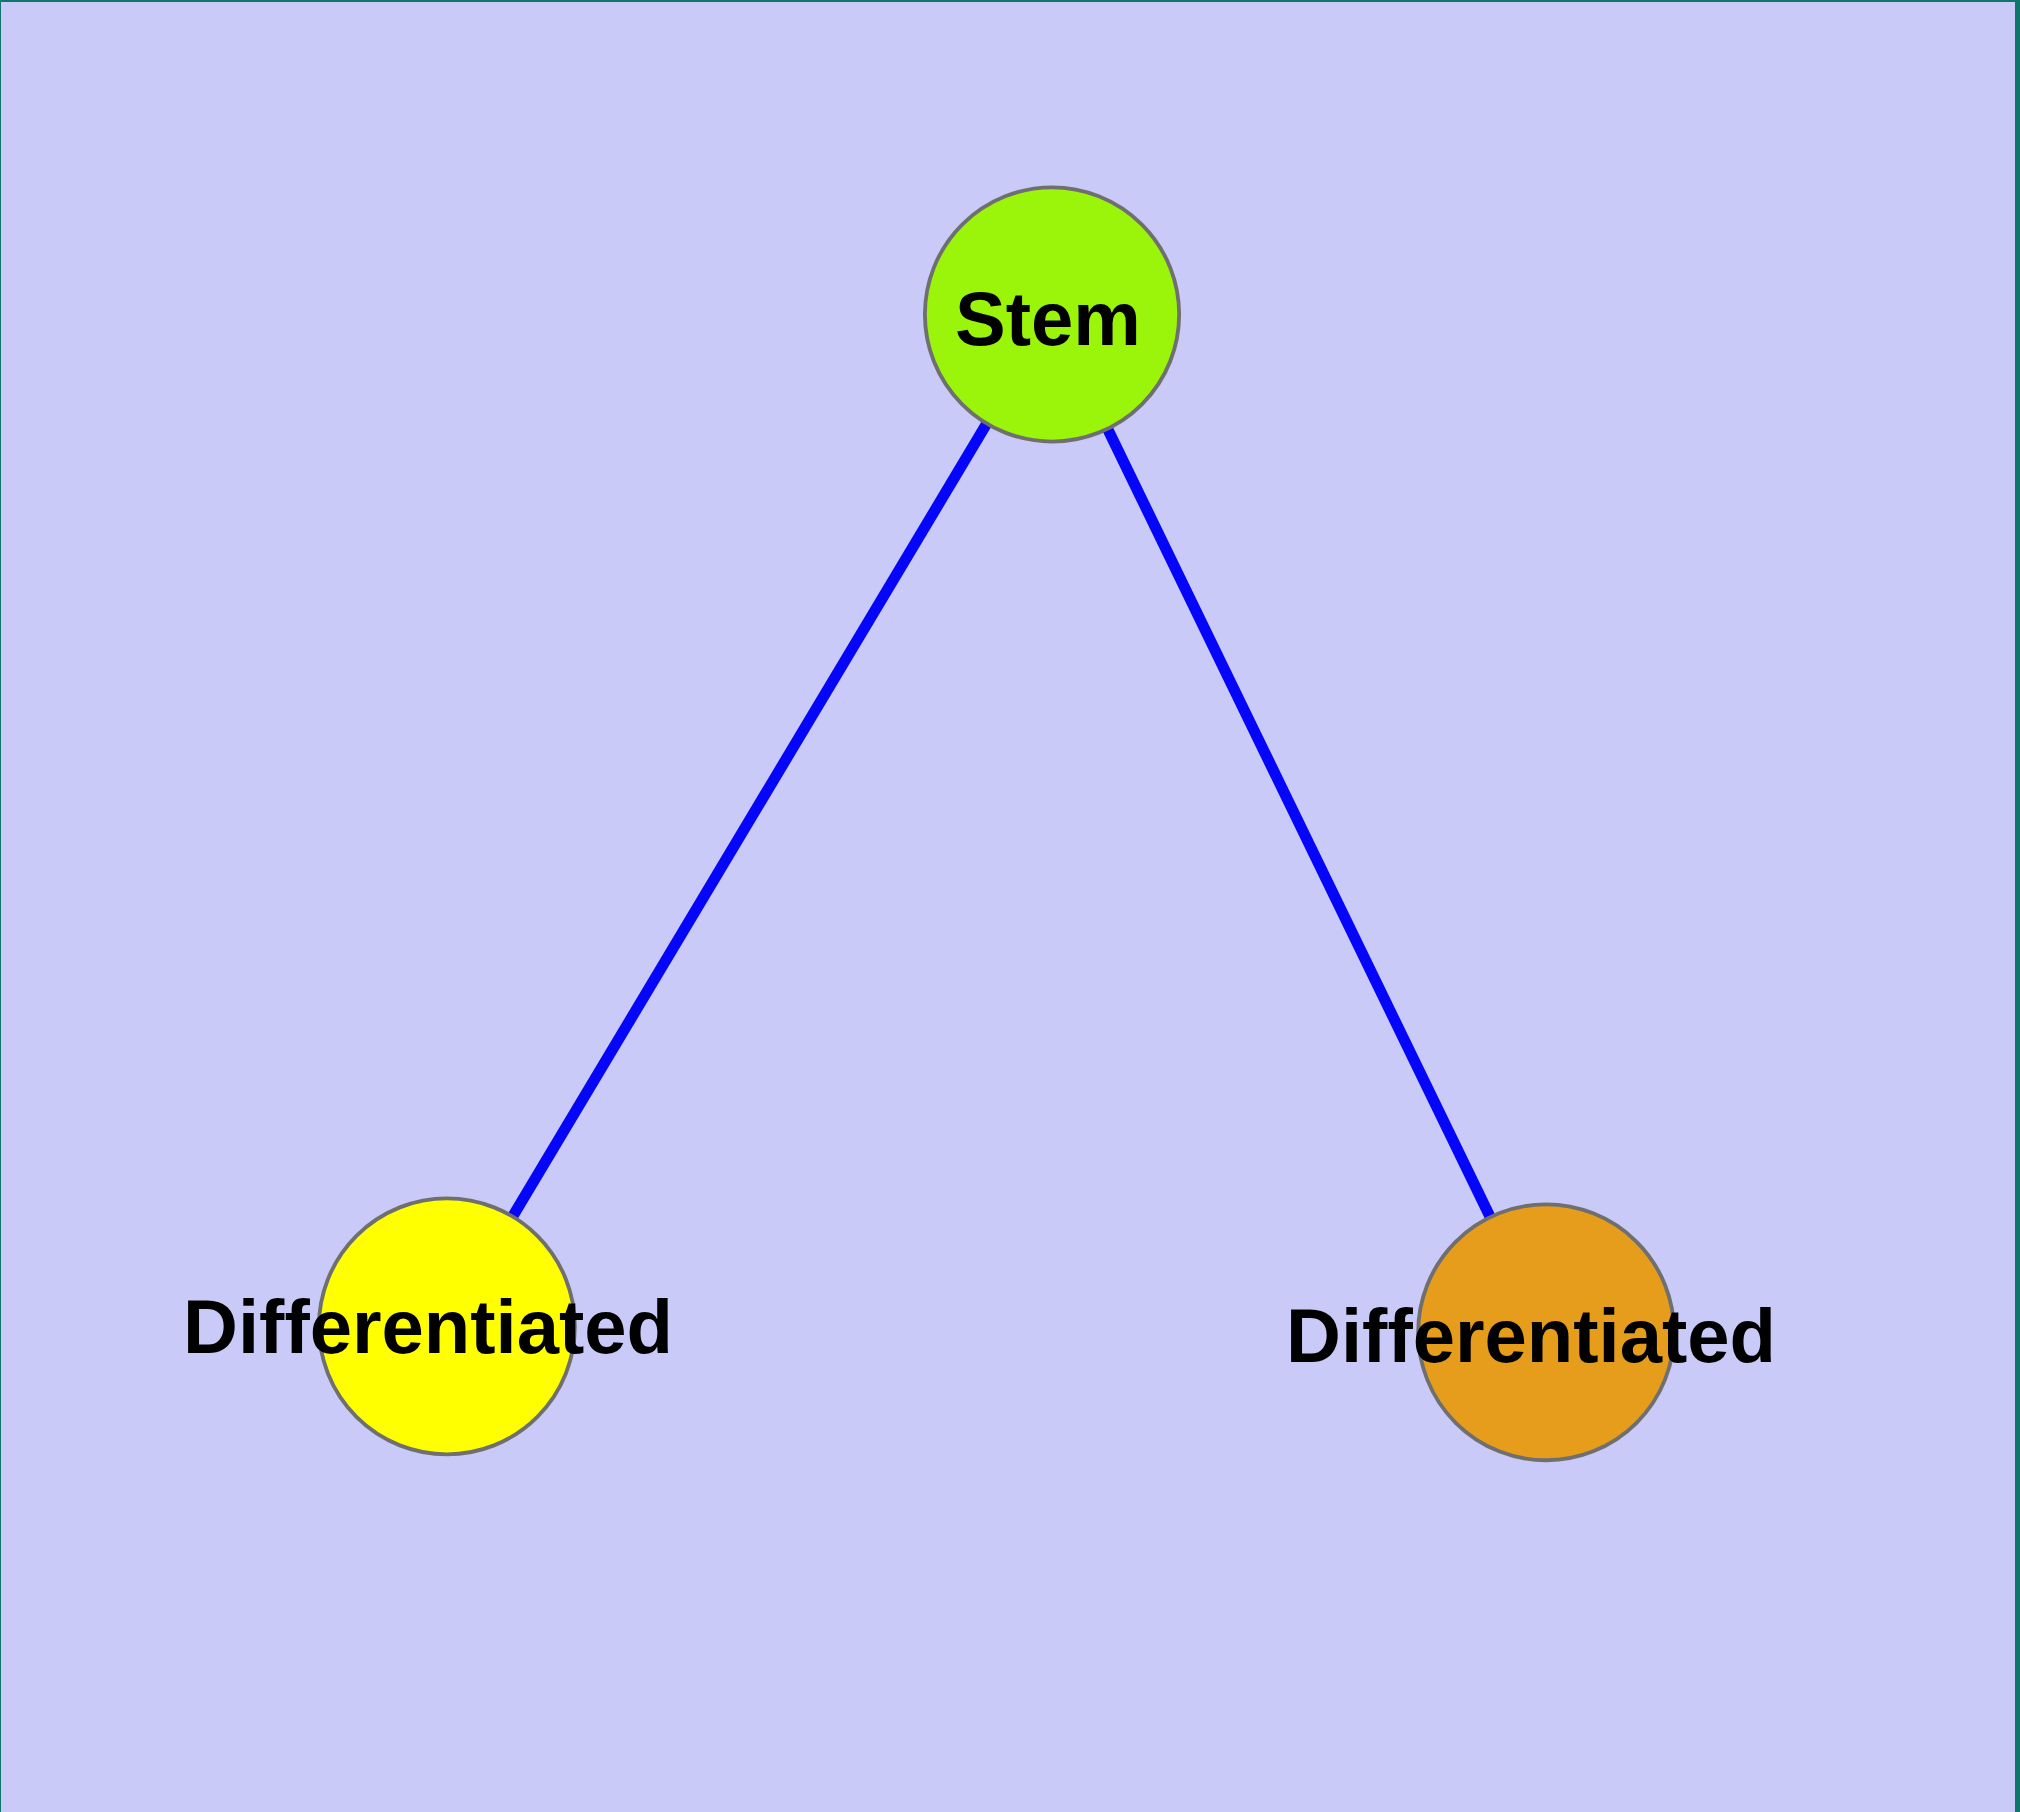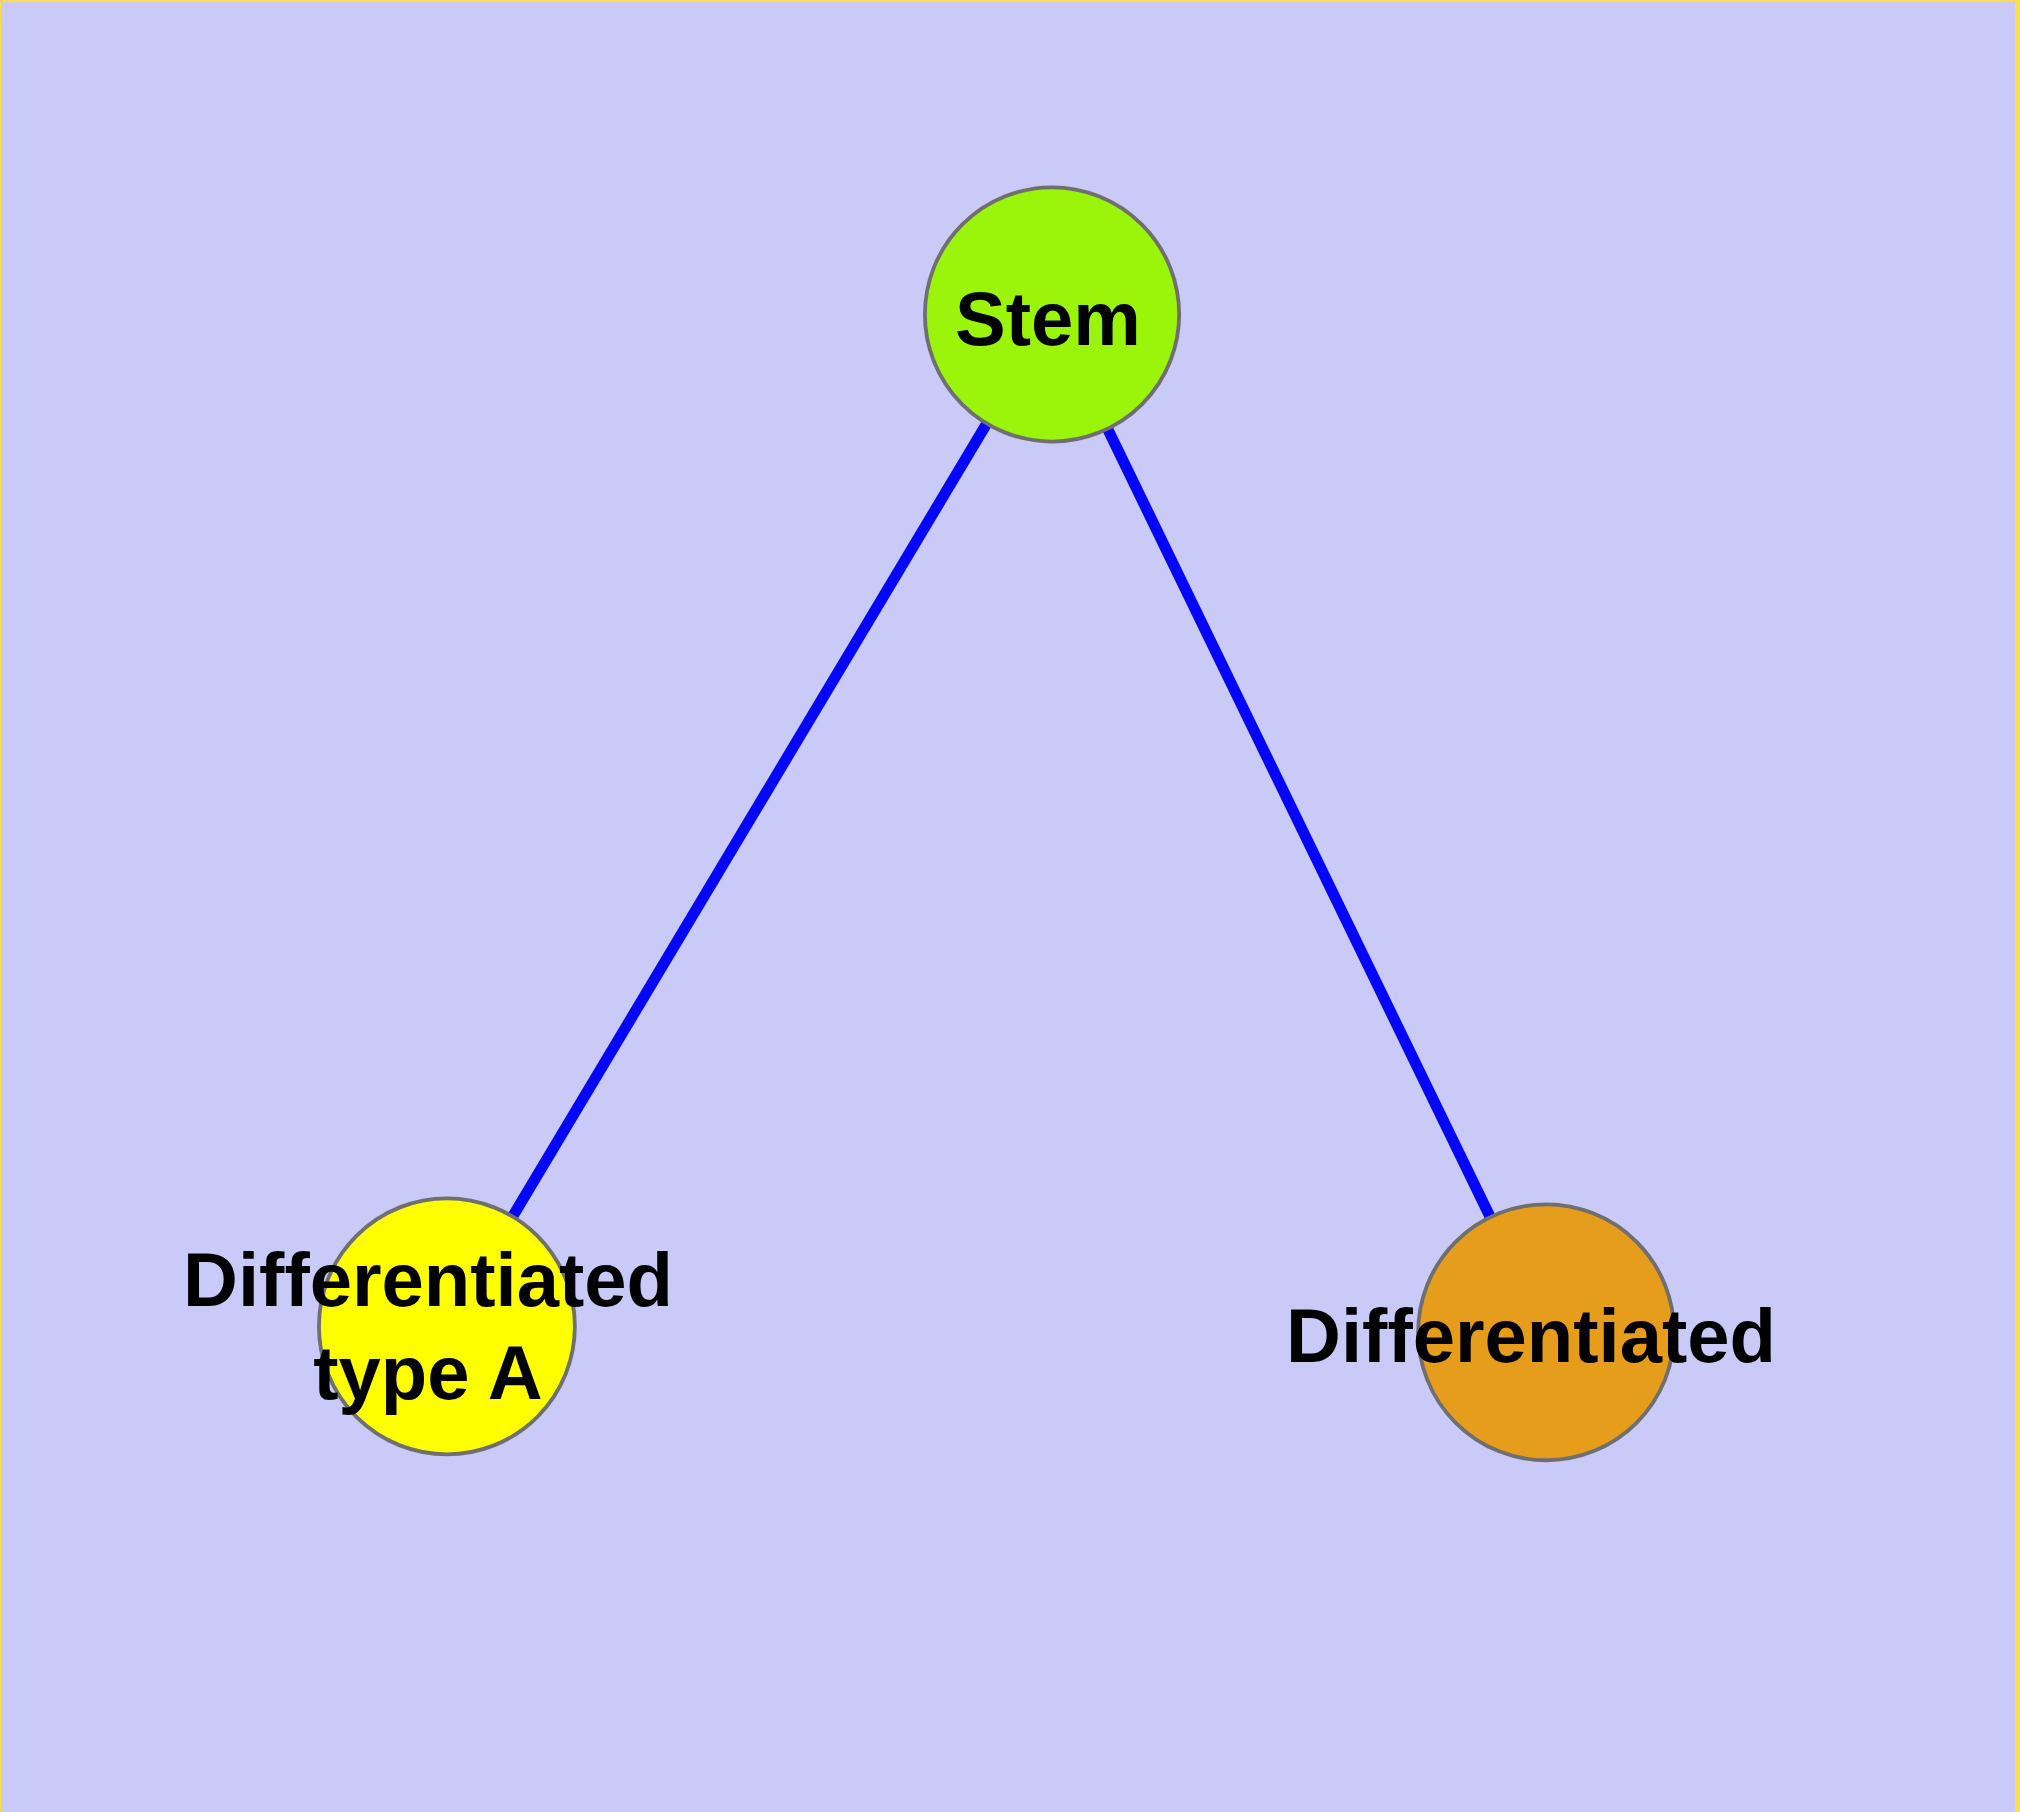--- a/index.html
+++ b/index.html
@@ -7,21 +7,21 @@
     padding: 0;
     background: #ffffff;
     width: 2021px;
     height: 1812px;
     overflow: hidden;
   }
   .canvas {
     position: relative;
     width: 2021px;
     height: 1812px;
-    background: #fde047;
+    background: #0f766e;
   }
   .plot-bg {
     position: absolute;
     top: 1.7px;
     left: 0.8px;
     right: 6px;
     bottom: 0;
   }
   .graph {
     position: absolute;
@@ -72,21 +72,20 @@
 
     <circle class="node-circle" cx="1241" cy="371" r="150" fill="#9af50a" stroke="#6f6f6f"></circle>
   </svg>
 
   <div class="node-label" id="label-stem" style="color: rgb(0, 0, 0);">
     <span class="line">Stem</span>
   </div>
 
   <div class="node-label" id="label-type-a" style="color: rgb(0, 0, 0);">
     <span class="line">Differentiated</span>
-    <span class="line">type A</span>
   </div>
 
   <div class="node-label" id="label-type-b" style="color: rgb(0, 0, 0);">
     <span class="line">Differentiated</span>
   </div>
 
 </div>
 
 
 </body></html>

